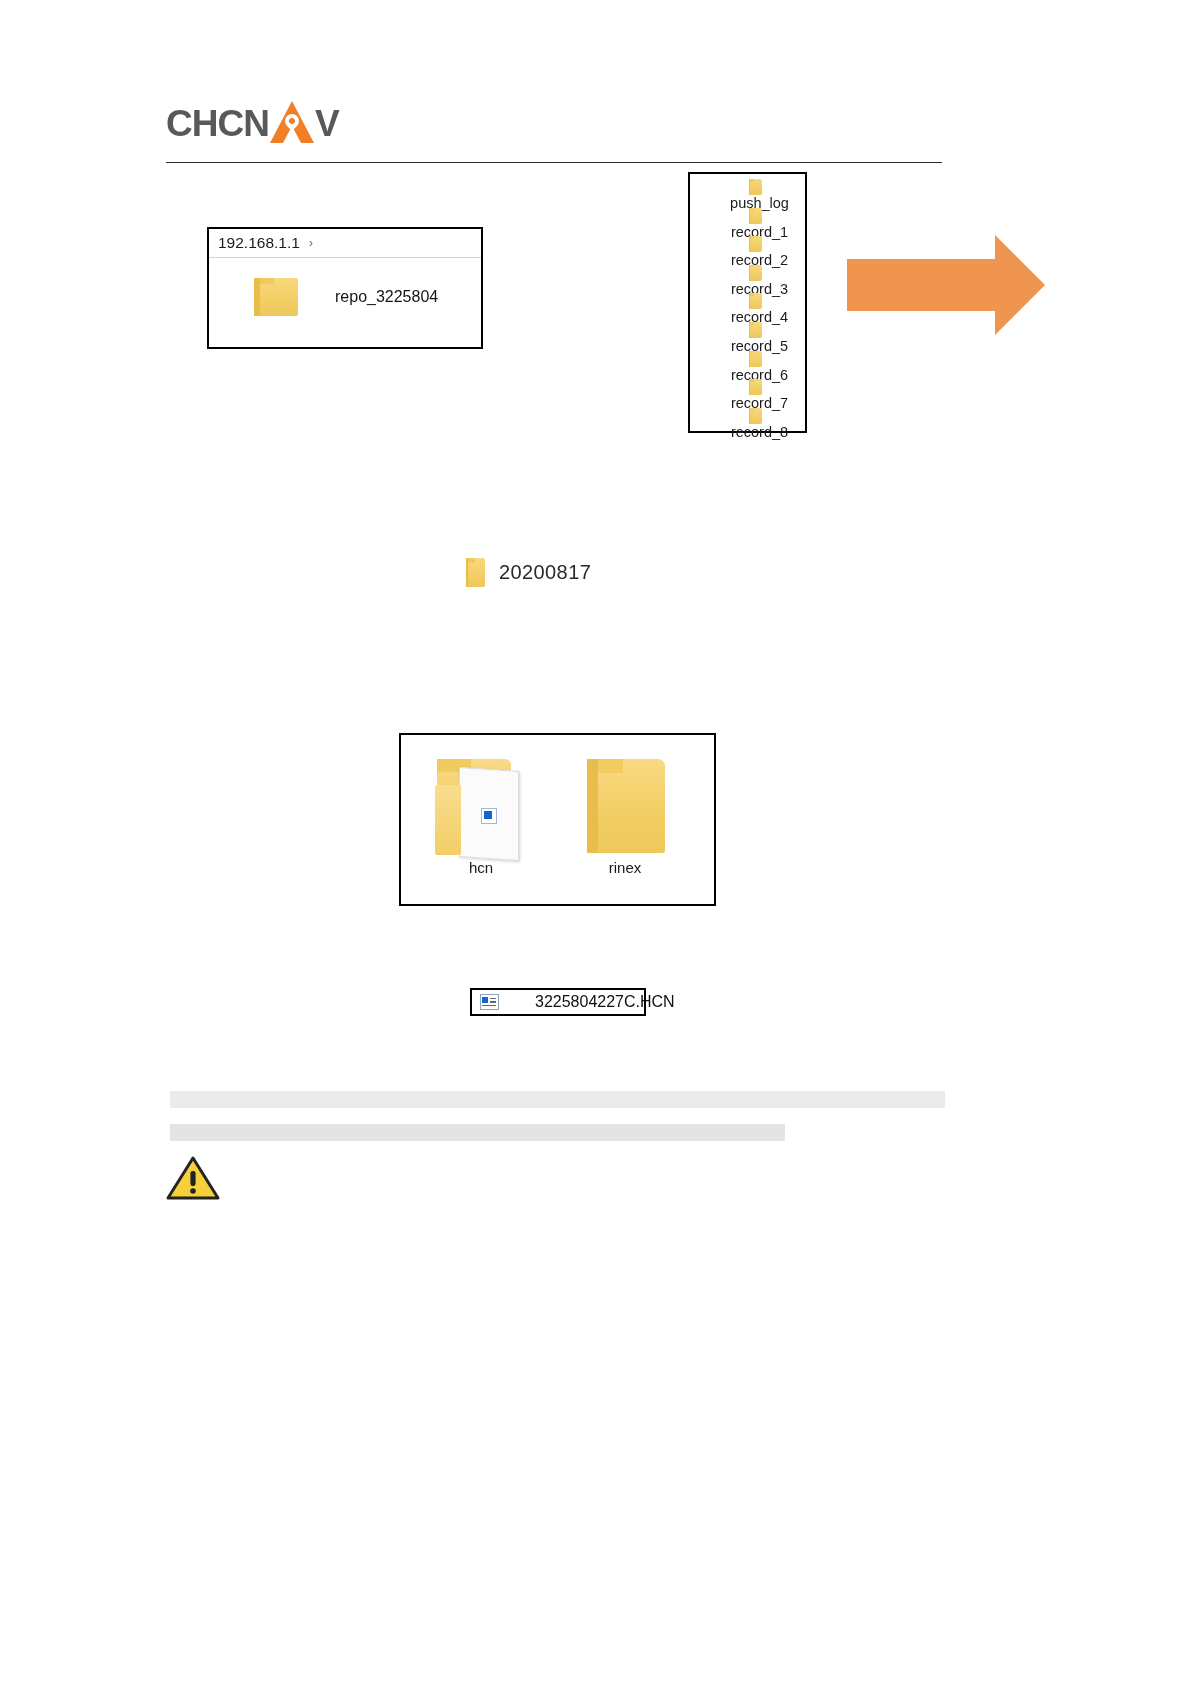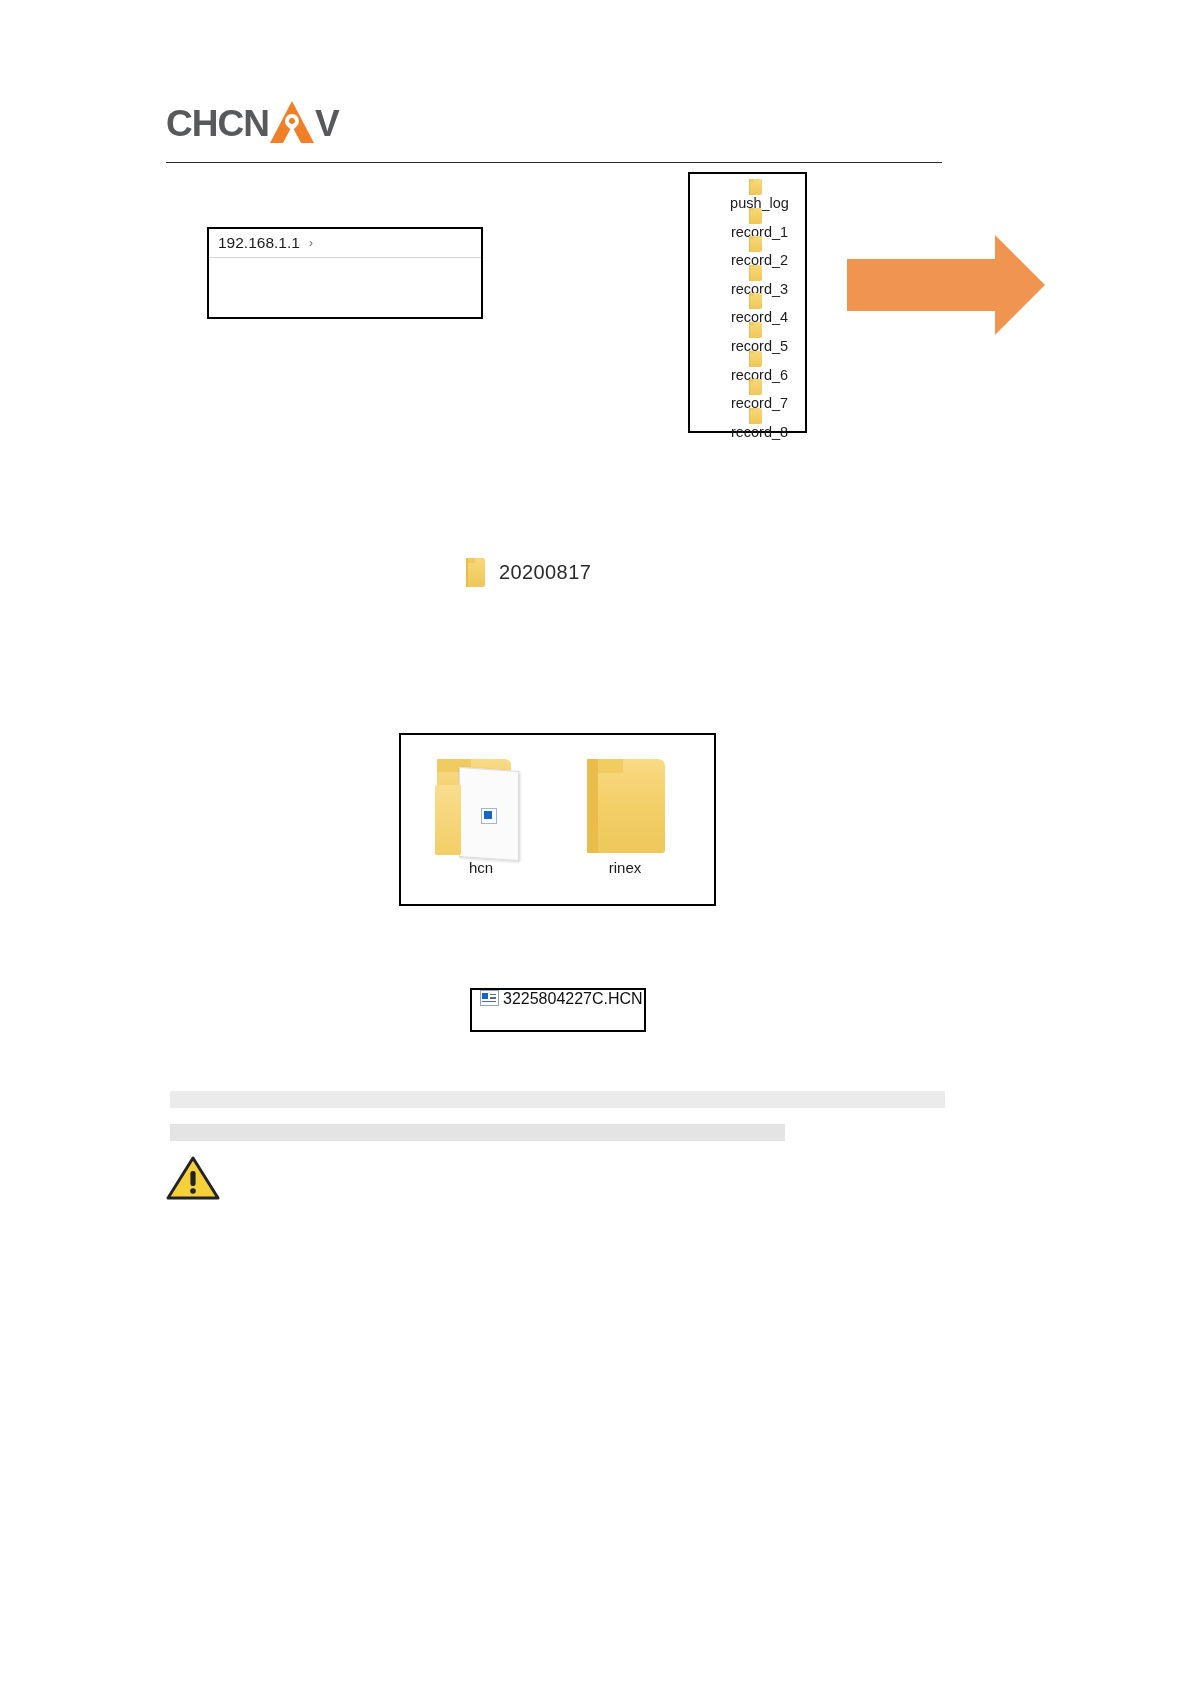--- a/index.html
+++ b/index.html
@@ -122,21 +122,21 @@
     height: 100%;
     background: #e9bd49;
   }
 
   
   .explorer-box {
     position: absolute;
     left: 207px;
     top: 227px;
     width: 276px;
-    height: 92px;
+    height: 122px;
     border: 2.5px solid #000000;
     background: #ffffff;
     box-sizing: border-box;
   }
   .explorer-breadcrumb {
     height: 29px;
     border-bottom: 1px solid #d4d4d4;
     display: flex;
     align-items: center;
     padding-left: 9px;
@@ -356,27 +356,28 @@
     height: 94px;
     background: #e8bd4a;
   }
 
   
   .file-box {
     position: absolute;
     left: 470px;
     top: 988px;
     width: 176px;
-    height: 44px;
+    height: 28px;
     border: 2.2px solid #000000;
     background: #ffffff;
     box-sizing: border-box;
     display: flex;
-    align-items: flex-start;
+    align-items: center;
     padding-left: 8px;
+    gap: 32px;
   }
   .file-icon {
     position: relative;
     width: 17px;
     height: 14px;
     border: 1px solid #8fa5bd;
     background: #ffffff;
     flex: 0 0 auto;
   }
   .file-icon .fi-blue {
@@ -450,20 +451,30 @@
   <span class="logo-text">V</span>
 </div>
 
 <div class="header-rule"></div>
 
 <div class="explorer-box">
   <div class="explorer-breadcrumb">
     <span class="crumb-text">192.168.1.1</span>
     <span class="crumb-chevron">›</span>
   </div>
+  <div class="explorer-body">
+    <div class="explorer-item">
+      <span class="folder">
+        <span class="fback"></span>
+          <span class="ftab"></span>
+          <span class="fspine"></span>
+      </span>
+      <span class="label">repo_3225804</span>
+    </div>
+  </div>
 </div>
 
 <div class="records-box">
 
   <div class="record-row">
     <span class="folder">
       <span class="fback"></span>
         <span class="ftab"></span>
         <span class="fspine"></span>
     </span>

